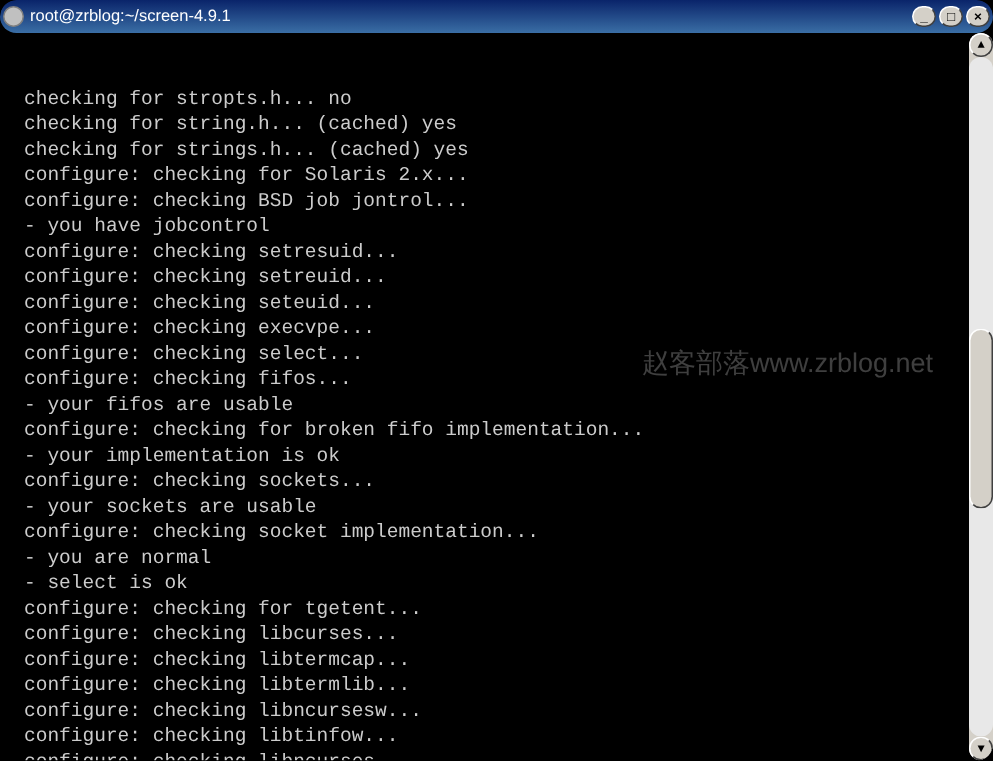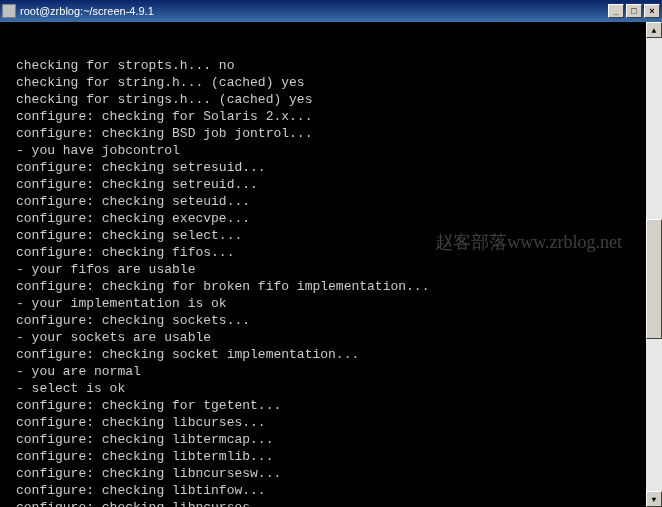--- a/index.html
+++ b/index.html
@@ -1,15 +1,15 @@
 <!DOCTYPE html>
 <html><head>
   <meta charset="utf-8">
   <style>
-    * { margin: 0; padding: 0; box-sizing: border-box; }
+    * { margin: 0; padding: 0; box-sizing: border-box; border-radius: 11px; }
     body {
       background: #000;
       font-family: "Courier New", monospace;
       font-size: 13px;
       width: 662px;
       height: 507px;
       overflow: hidden;
       position: relative;
     }
     .titlebar {
@@ -47,21 +47,21 @@
       height: calc(100% - 22px);
       overflow: hidden;
       position: relative;
     }
     .line { white-space: pre; }
     .watermark {
       position: absolute;
       top: 212px;
       right: 40px;
       color: rgba(180,180,180,0.35);
-      font-family: Liberation Serif, serif;
+      font-family: Liberation Sans, sans-serif;
       font-size: 18px;
       pointer-events: none;
       text-shadow: 1px 1px 1px rgba(0,0,0,0.6);
     }
     .scrollbar {
       position: absolute;
       right: 0;
       top: 22px;
       bottom: 0;
       width: 16px;

